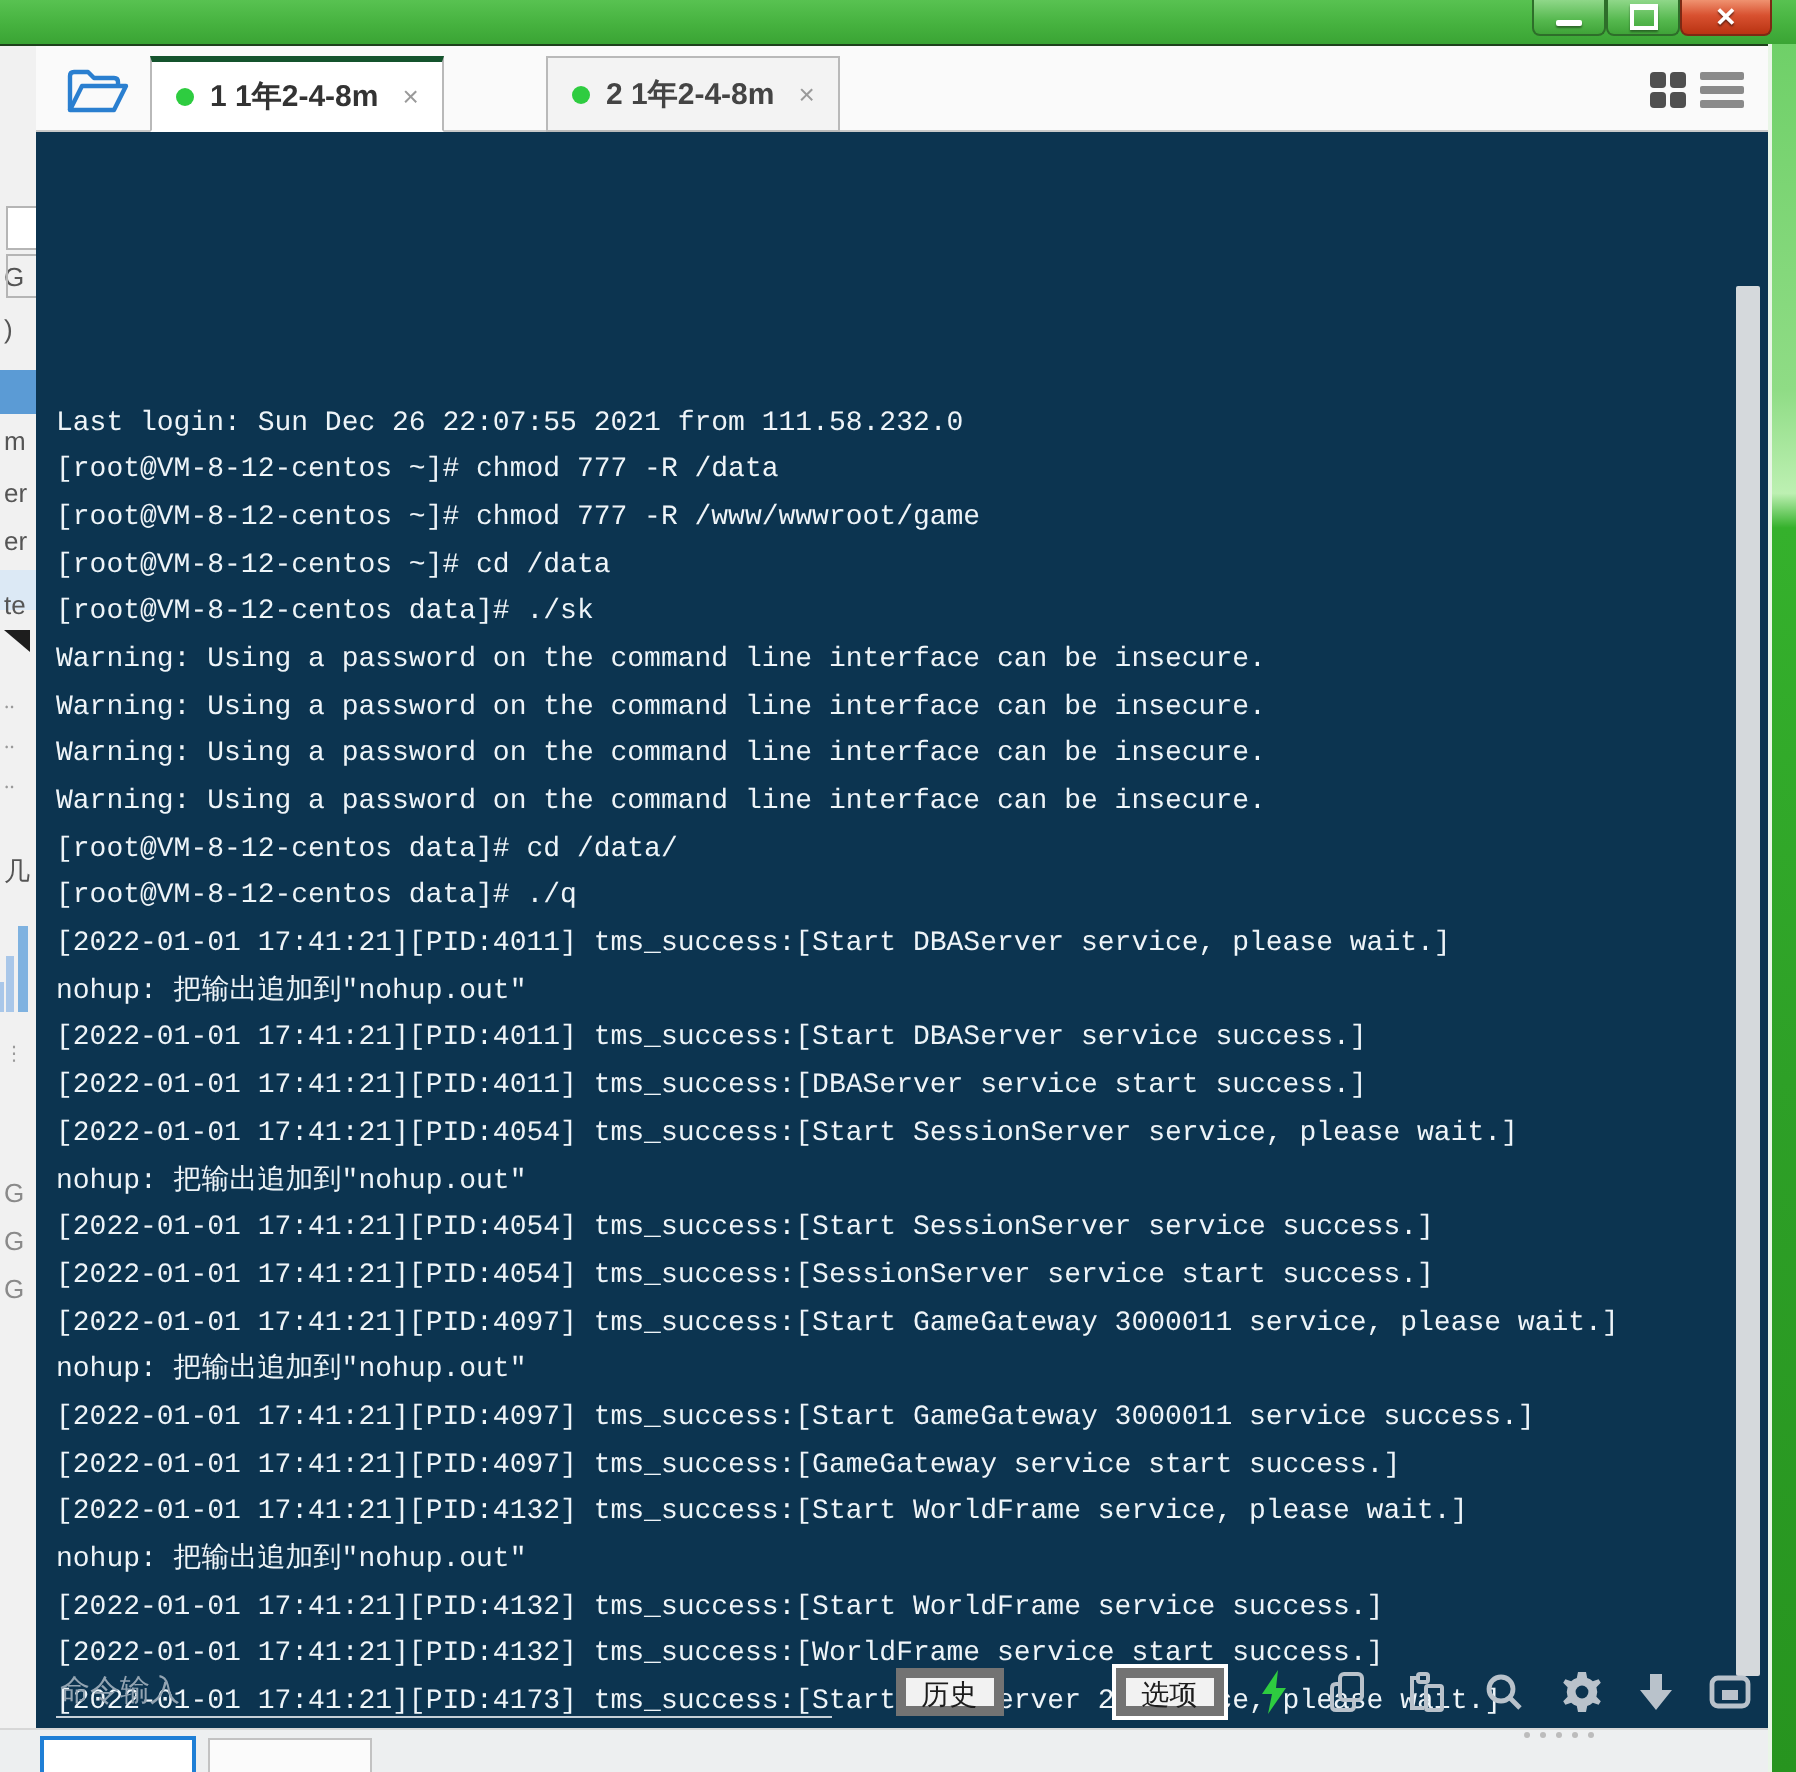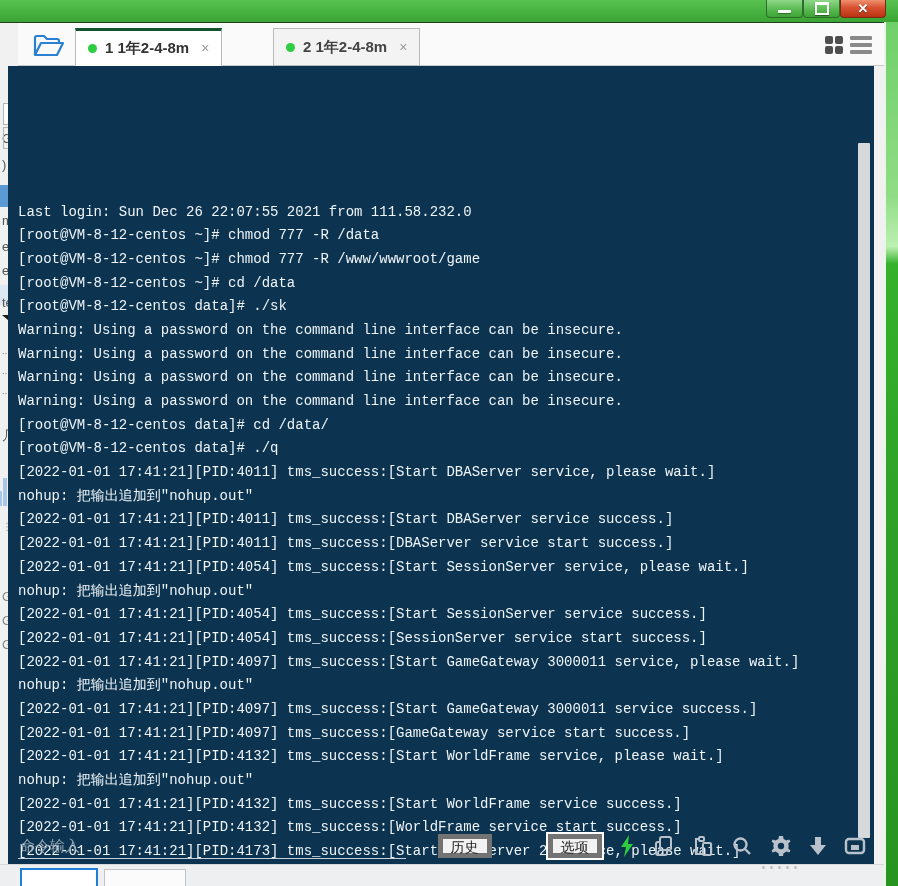--- a/index.html
+++ b/index.html
@@ -57,21 +57,21 @@
   .sliver{position:absolute;left:0;top:23px;width:18px;height:841px;background:#f1f1f1;overflow:hidden;}
   .sliver .frag{position:absolute;left:2px;font-size:13px;color:#555;font-family:"Liberation Sans",sans-serif;white-space:nowrap;}
   .sliver .boxfrag{position:absolute;left:3px;width:20px;height:20px;background:#fff;border:1px solid #b5b5b5;}
   .sliver .bluerow{position:absolute;left:0;width:18px;height:22px;background:#5b9bd5;}
   .sliver .litblue{position:absolute;left:0;width:18px;height:20px;background:#dcE9f5;}
   .sliver .wedge{position:absolute;left:2px;width:0;height:0;border-top:11px solid #1d1d1d;border-left:13px solid transparent;}
   .sliver .bar{position:absolute;background:#a9c7e9;}
   .sliver .dotrow{position:absolute;left:2px;color:#9a9a9a;font-size:10px;letter-spacing:2px;}
   
   .terminal{
-    position:absolute;left:8px;top:66px;width:866px;height:798px;
+    position:absolute;left:18px;top:66px;width:866px;height:798px;
     background:#0c3450;color:#eef4f8;
   }
   .term-text{
     position:absolute;left:10px;top:16px;right:24px;
     font-family:"Liberation Mono","DejaVu Sans Mono",monospace;
     font-size:14px;line-height:23.7px;white-space:pre;
   }
   .term-line{height:23.7px;}
   .scrollbar{
     position:absolute;right:4px;top:77px;width:12px;height:695px;

